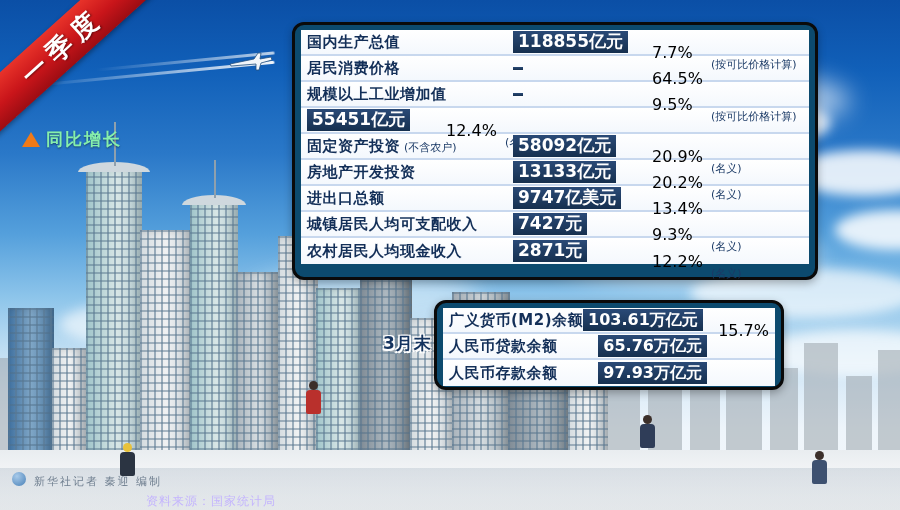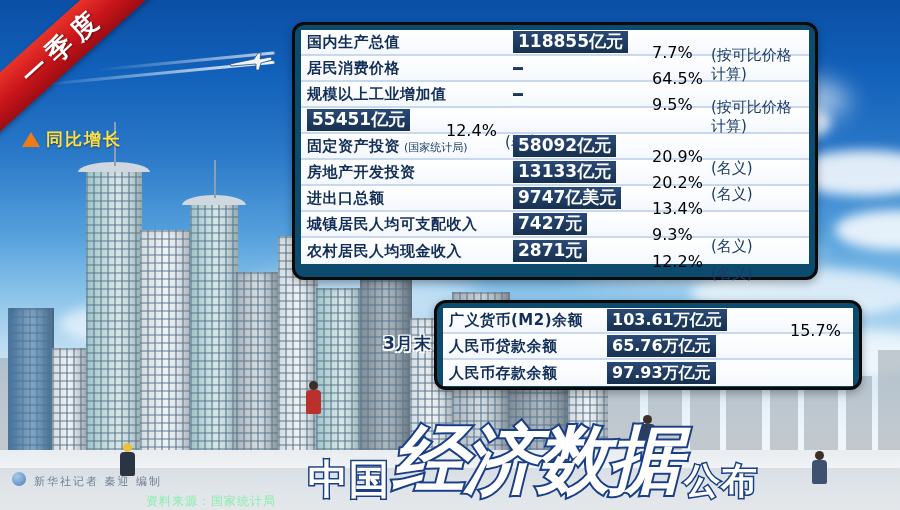--- a/index.html
+++ b/index.html
@@ -70,35 +70,35 @@
   .ribbon span{
     color:#fff;font-size:26px;font-weight:bold;letter-spacing:7px;
     text-shadow:1px 1px 2px rgba(0,0,0,.45);
     font-family:"DejaVu Sans","Liberation Sans",sans-serif;
   }
 
   
   .legend{position:absolute;left:22px;top:128px;display:flex;align-items:center;gap:6px;}
   .legend .tri{width:0;height:0;border-left:9px solid transparent;border-right:9px solid transparent;
     border-bottom:15px solid #f07a18;}
-  .legend .txt{color:#fde047;font-size:17px;font-weight:bold;letter-spacing:2px;
+  .legend .txt{color:#86efac;font-size:17px;font-weight:bold;letter-spacing:2px;
     text-shadow:0 1px 2px rgba(0,0,0,.45);}
 
   
   .panel{
     position:absolute;
     background:#0c4a6e;
     border:3px solid #0a0a0a;
     border-radius:12px;
     padding:5px 6px;
     box-shadow:0 3px 8px rgba(0,0,0,.30);
     box-sizing:border-box;
   }
   #panel-main{left:292px;top:22px;width:526px;height:258px;}
-  #panel-money{left:434px;top:300px;width:428px;height:90px;}
+  #panel-money{left:434px;top:300px;width:350px;height:90px;}
 
   .row{
     display:flex;align-items:center;
     height:26px;
     background:linear-gradient(to bottom,#ffffff,#f4f8fd);
     border-bottom:2px solid #c8d8ee;
     padding:0 6px;
     box-sizing:border-box;
   }
   #panel-money .row{height:26px;}
@@ -112,21 +112,21 @@
 
   .value{
     background:linear-gradient(to bottom,#2a4a77,#16304f);
     color:#ffffff;font-weight:bold;font-size:17px;
     padding:1px 5px 2px 5px;
     line-height:19px;
     white-space:nowrap;
     box-shadow:0 1px 0 rgba(255,255,255,.5);
   }
   .value.small{font-size:16px;}
-  .note{color:#1b3a66;font-size:15px;margin-top:45px;}
+  .note{color:#1b3a66;font-size:11px;margin-top:45px;}
 
   
   .c-label{width:206px;display:flex;align-items:baseline;}
   .c-value{width:136px;display:flex;}
   .c-delta{width:62px;display:flex;align-items:center;justify-content:flex-start;gap:3px;margin-top:21px;}
   .c-note{flex:1;display:flex;align-items:center;}
 
   #panel-money .c-label{width:158px;}
   #panel-money .c-value{width:168px;}
   #panel-money .c-delta{width:auto;margin-left:12px;}
@@ -155,21 +155,21 @@
   .bt-tail{
     font-size:36px;font-weight:bold;color:#ffffff;line-height:.95;
     -webkit-text-stroke:3px #1a3f86;paint-order:stroke fill;
     letter-spacing:1px;margin-left:2px;
   }
 
   
   .credit1{position:absolute;left:34px;top:474px;color:#5d6e80;font-size:11px;letter-spacing:2px;opacity:.85;}
   .credit-logo{position:absolute;left:12px;top:472px;width:14px;height:14px;border-radius:50%;
     background:radial-gradient(circle at 35% 30%,#9fc6ea,#2e6fae);opacity:.85;}
-  .credit2{position:absolute;left:146px;top:493px;color:#86efac;font-size:12px;letter-spacing:1px;}
+  .credit2{position:absolute;left:146px;top:493px;color:#c4b5fd;font-size:12px;letter-spacing:1px;}
 </style>
 </head>
 <body>
 
 <div id="stage">
 
   <div class="sky"></div>
   <div class="cloudwrap">
     <div class="cloud" style="left:640px;top:96px;width:190px;height:54px;"></div>
     <div class="cloud soft" style="left:700px;top:76px;width:150px;height:48px;"></div>
@@ -338,21 +338,21 @@
           <span class="pct">12.4%</span>
         </div>
       <div class="c-note">
           <span class="note">(名义)</span>
         </div>
     </div>
 
     <div class="row">
       <div class="c-label">
           <span class="label">固定资产投资</span>
-          <span class="sublabel">(国家统计局)</span>
+          <span class="sublabel">(不含农户)</span>
         </div>
       <div class="c-value">
           <span class="value">58092亿元</span>
         </div>
       <div class="c-delta">
           <span class="tri"></span>
           <span class="pct">20.9%</span>
         </div>
       <div class="c-note">
           <span class="note">(名义)</span>
@@ -461,23 +461,18 @@
           <span class="label">人民币存款余额</span>
         </div>
       <div class="c-value">
           <span class="value small">97.93万亿元</span>
         </div>
       <div class="c-delta"></div>
     </div>
 
   </div>
 
-  <div class="bigtitle">
-    <span class="bt-small">中国</span>
-    <span class="bt-big">经济数据</span>
-    <span class="bt-tail">公布</span>
-  </div>
 
   <div class="credit-logo"></div>
   <div class="credit1">新华社记者 秦迎 编制</div>
   <div class="credit2">资料来源：国家统计局</div>
 
 </div>
 
 </body></html>

